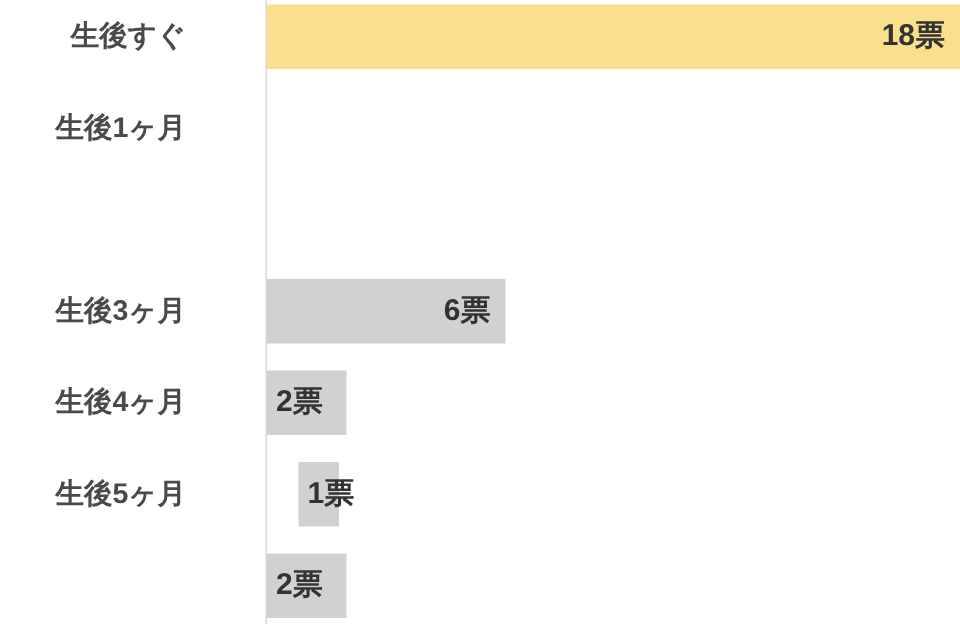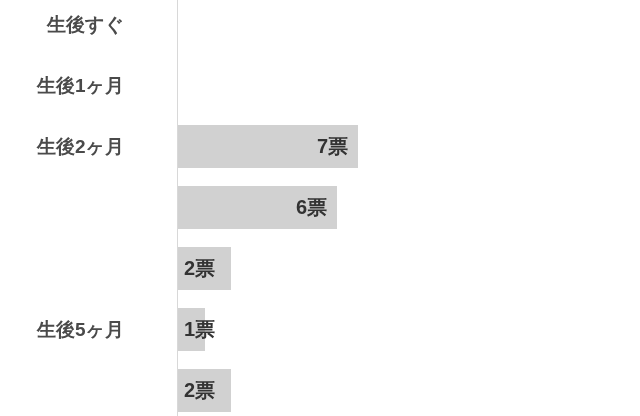--- a/index.html
+++ b/index.html
@@ -118,51 +118,50 @@
 <body>
 
 <div id="chart">
 
   <div class="axis-line"></div>
 
   <div class="rows">
 
     <div class="row" style="top:3px;">
       <div class="row-label">生後すぐ</div>
+      <div class="bar-wrap" style="width:462px;">
+        <div class="bar solid-yellow"></div>
+        <div class="bar-value inside">18票</div>
+      </div>
     </div>
 
     <div class="row" style="top:64px;padding-left:35px;">
       <div class="row-label">生後1ヶ月</div>
     </div>
 
-    <div class="row" style="top:125px;">
-      <div class="row-label">生後2ヶ月</div>
-      <div class="bar-wrap" style="width:180px;">
-        <div class="bar solid-gray"></div>
-        <div class="bar-value inside">7票</div>
-      </div>
-    </div>
 
     <div class="row" style="top:186px;">
+      <div class="row-label">生後3ヶ月</div>
       <div class="bar-wrap" style="width:159px;">
         <div class="bar solid-gray"></div>
         <div class="bar-value inside">6票</div>
       </div>
     </div>
 
     <div class="row" style="top:247px;">
+      <div class="row-label">生後4ヶ月</div>
       <div class="bar-wrap" style="width:53px;">
         <div class="bar solid-gray"></div>
         <div class="bar-value outside">2票</div>
       </div>
     </div>
 
     <div class="row" style="top:308px;">
       <div class="row-label">生後5ヶ月</div>
-      <div class="bar-wrap" style="width:27px;">
+      <div class="bar-wrap" style="width:27px;margin-left:21px;">
         <div class="bar solid-gray"></div>
         <div class="bar-value outside">1票</div>
       </div>
     </div>
 
     <div class="row" style="top:369px;">
       <div class="bar-wrap" style="width:53px;">
         <div class="bar solid-gray"></div>
         <div class="bar-value outside">2票</div>
       </div>

